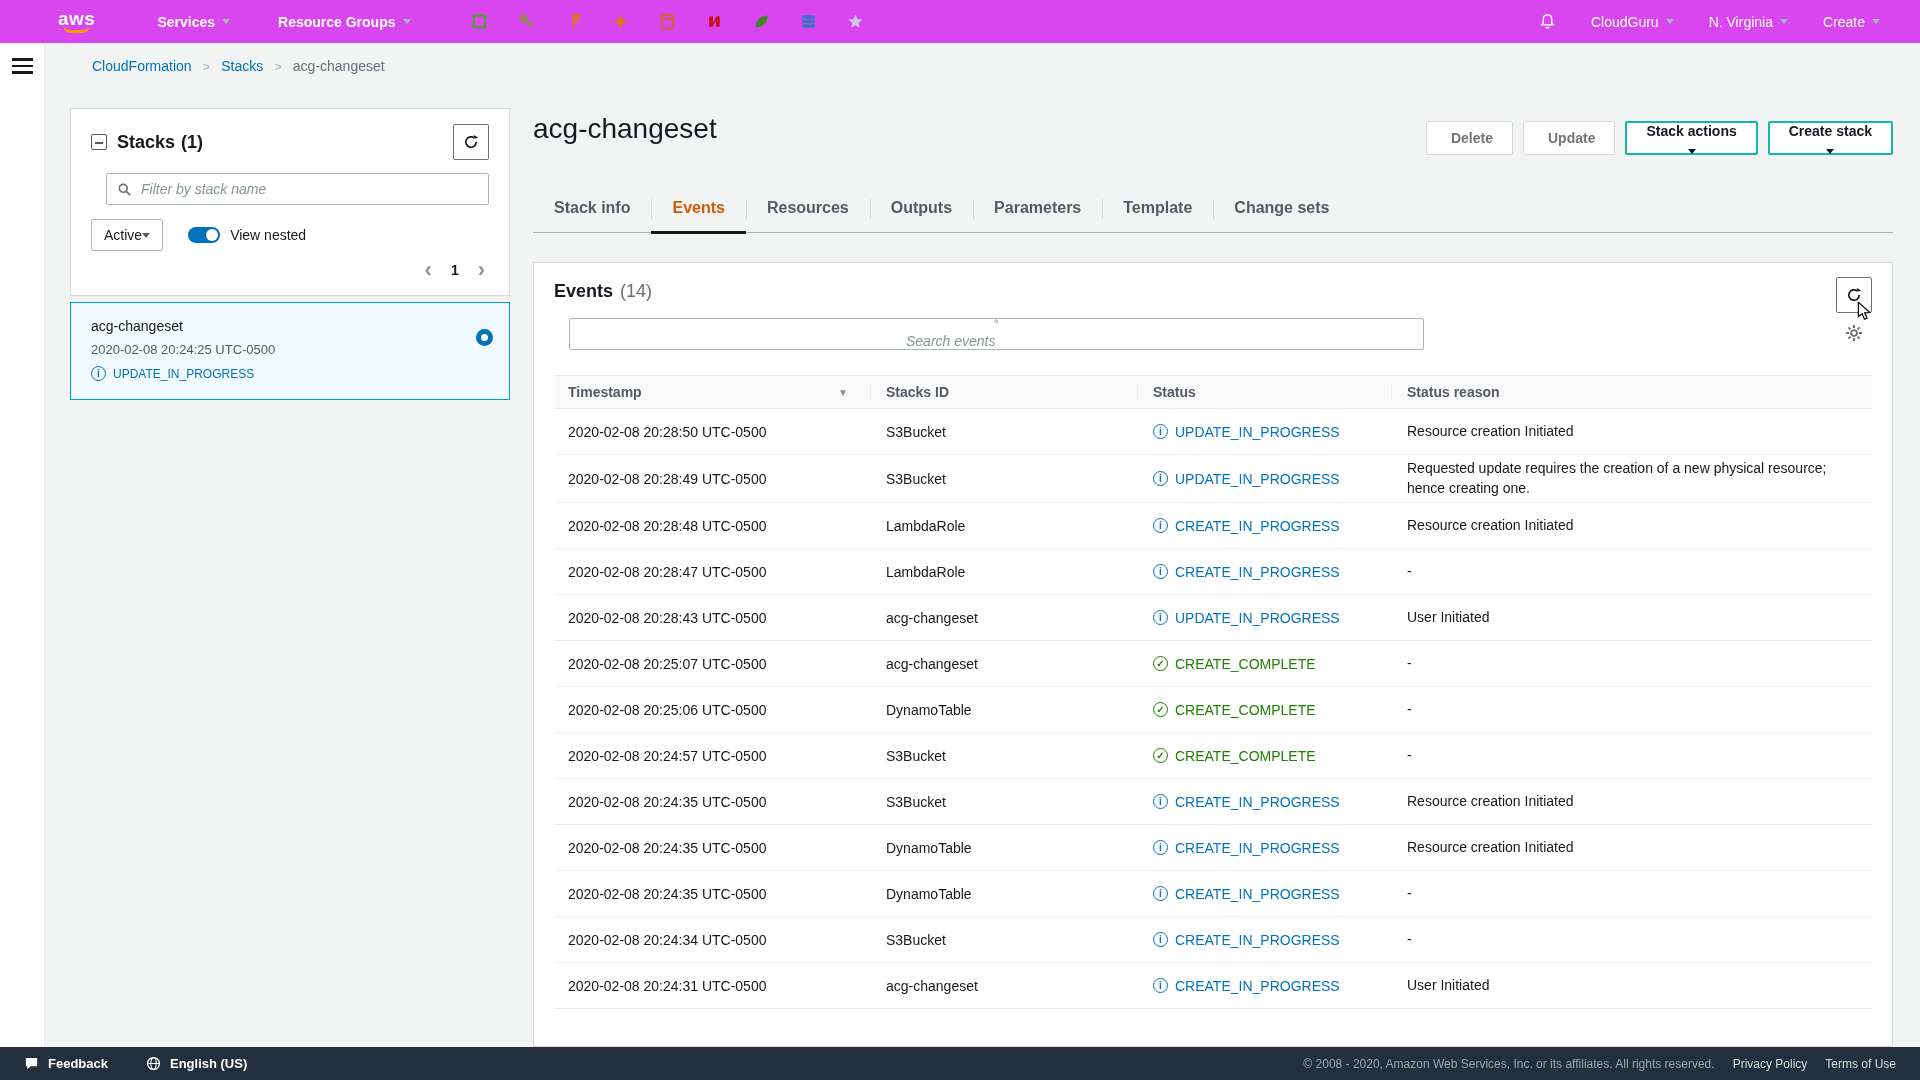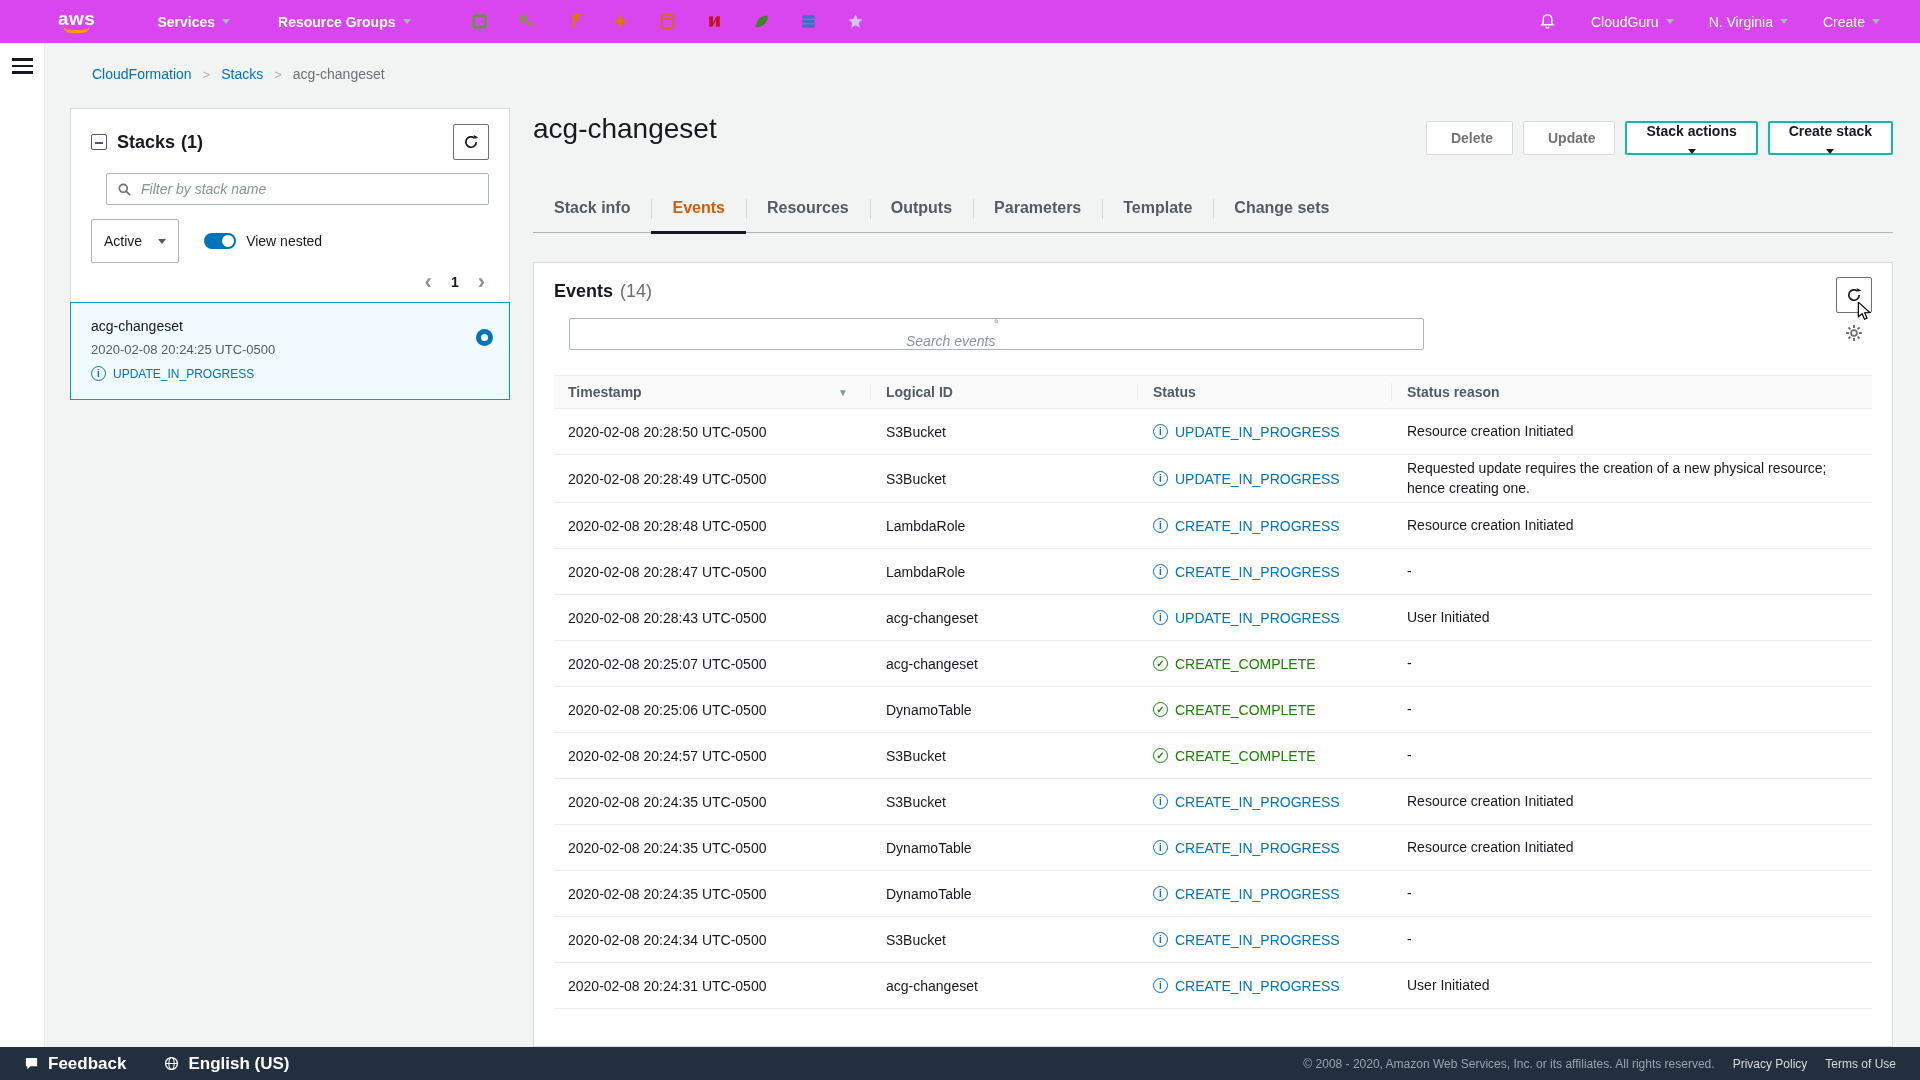--- a/index.html
+++ b/index.html
@@ -18,39 +18,39 @@
   .fav { width:17px; height:17px; display:inline-flex; cursor:pointer; }
   .nav-right { margin-left:auto; display:flex; align-items:center; gap:35px; }
   .bell { display:inline-flex; cursor:pointer; }
 
   
   .leftrail { position:absolute; left:0; top:43px; width:45px; height:1004px; background:#ffffff; border-right:1px solid #eaeded; }
   .hamburger { position:absolute; left:12px; top:15px; width:21px; cursor:pointer; }
   .hamburger i { display:block; height:2.5px; background:#16191f; margin-bottom:4px; }
 
   
-  .breadcrumb { position:absolute; left:92px; top:66px; font-size:14px; display:flex; gap:11px; align-items:center; }
+  .breadcrumb { position:absolute; left:92px; top:58px; font-size:14px; display:flex; gap:11px; align-items:center; }
   .crumb-link { color:#0073bb; cursor:pointer; }
   .crumb-sep { color:#aab7b8; font-size:13px; }
   .crumb-current { color:#687078; }
 
   
   .stacks-panel { position:absolute; left:70px; top:108px; width:440px; background:#fff; border:1px solid #d5dbdb; padding:15px 20px 14px; }
   .panel-head { display:flex; align-items:center; }
   .collapse-box { width:16px; height:16px; border:1px solid #545b64; border-radius:2px; position:relative; margin-right:10px; cursor:pointer; flex:none; }
   .collapse-box::after { content:''; position:absolute; left:3px; right:3px; top:6.5px; height:2px; background:#545b64; }
   .panel-title { font-size:18px; font-weight:bold; }
   .panel-count { font-size:18px; font-weight:bold; margin-left:6px; }
   .icon-btn { width:36px; height:36px; border:1px solid #687078; border-radius:2px; background:#fff; display:flex; align-items:center; justify-content:center; cursor:pointer; }
   .panel-head .icon-btn { margin-left:auto; }
   .search-box { position:relative; margin-top:13px; height:32px; border:1px solid #aab7b8; border-radius:2px; background:#fff; display:flex; align-items:center; padding:0 10px; gap:9px;margin-left:15px; }
   .search-box input { border:none; outline:none; flex:1; font-size:14px; color:#16191f; background:transparent; }
   .search-box input::placeholder { font-style:italic; color:#879596; }
   .controls-row { display:flex; align-items:center; margin-top:14px; }
-  .select-btn { height:44px; border:1px solid #aab7b8; border-radius:2px; background:#fff; display:flex; align-items:center; gap:16px; padding:0 12px; font-size:14px; cursor:pointer; }
+  .select-btn { height:32px; border:1px solid #aab7b8; border-radius:2px; background:#fff; display:flex; align-items:center; padding:0 12px; font-size:14px; cursor:pointer; }
   .select-btn .caret { border-top-color:#545b64; }
   .toggle-wrap { display:flex; align-items:center; gap:10px; margin-left:25px; font-size:14px; }
   .toggle { width:32px; height:16px; border-radius:9px; background:#0073bb; position:relative; cursor:pointer; flex:none; }
   .toggle::after { content:''; position:absolute; right:2px; top:2px; width:12px; height:12px; border-radius:50%; background:#fff; }
   .pagination { display:flex; justify-content:flex-end; align-items:center; gap:19px; margin-top:8px; padding-right:4px; }
   .pg-arrow { color:#879596; font-size:22px; line-height:1; cursor:pointer; font-weight:bold; }
   .pg-num { font-weight:bold; font-size:14px; cursor:pointer; }
 
   
   .stack-card { position:absolute; left:70px; top:302px; width:440px; height:98px; background:#f1faff; border:1px solid #00a1c9; padding:15px 20px; cursor:pointer; }
@@ -94,21 +94,21 @@
   .sort-arrow { margin-left:auto; margin-right:22px; color:#879596; font-size:10px; cursor:pointer; }
   .t-row { display:flex; align-items:center; border-bottom:1px solid #eaeded; min-height:46px; font-size:14px; padding:4px 0; cursor:default; }
   .t-row .col-sr { line-height:1.4; }
   .status-cell { display:flex; align-items:center; gap:7px; }
   .status-cell.in-progress { color:#0073bb; }
   .status-cell.complete { color:#1d8102; }
   .st-ic { width:15px; height:15px; border:1.5px solid currentColor; border-radius:50%; display:inline-flex; align-items:center; justify-content:center; font-size:10px; font-weight:bold; flex:none; }
 
   
   .footer { position:absolute; left:0; bottom:0; width:1920px; height:33px; background:#232f3e; display:flex; align-items:center; padding:0 24px; }
-  .f-item { display:flex; align-items:center; gap:9px; font-size:17px; font-weight:bold; color:#fff; margin-right:38px; cursor:pointer; }
+  .f-item { display:flex; align-items:center; gap:9px; font-size:13px; font-weight:bold; color:#fff; margin-right:38px; cursor:pointer; }
   .f-right { margin-left:auto; display:flex; align-items:flex-end; gap:18px; }
   .f-copy { color:#99a4af; font-size:12px; }
   .f-link { color:#d5dbdb; font-size:12px; cursor:pointer; }
 </style>
 </head>
 <body>
 
 <div class="topnav">
   <div class="logo">
     <span class="logo-text">aws</span>
@@ -322,21 +322,21 @@
     <input type="text" placeholder="Search events" style="">
   </div>
 
   <div class="events-table">
     <div class="t-head">
       <div class="col-ts">
         <span>Timestamp</span>
         <span class="sort-arrow">▼</span>
       </div>
       <div class="col-lid">
-          <span>Logical ID</span>
+          <span>Stacks ID</span>
         </div>
       <div class="col-st">
           <span>Status</span>
         </div>
       <div class="col-sr">
           <span>Status reason</span>
         </div>
     </div>
     <div>
   <div class="t-row">

